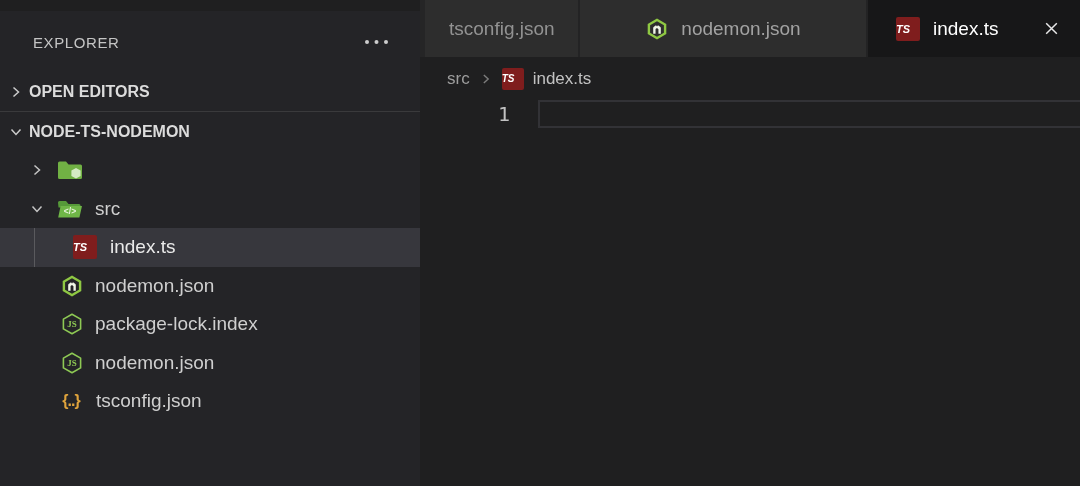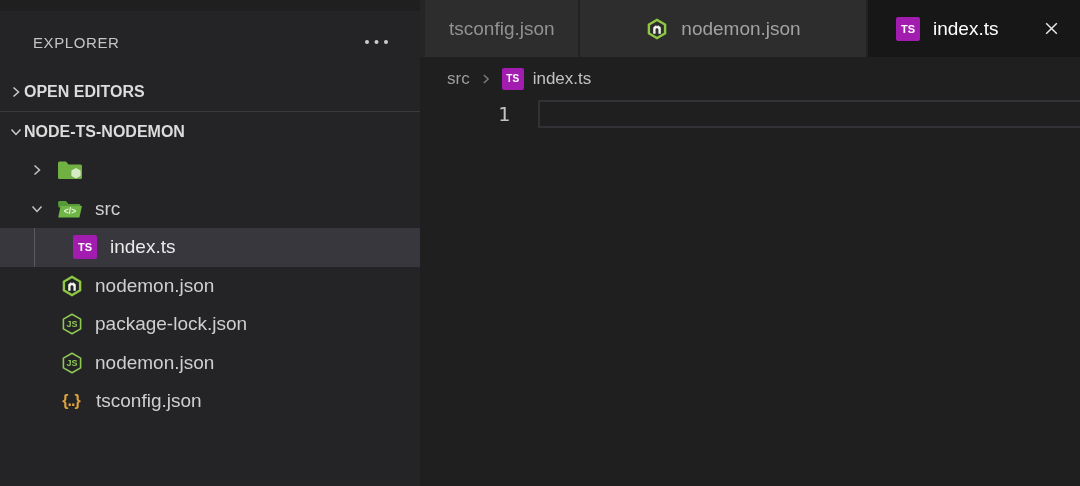--- a/index.html
+++ b/index.html
@@ -6,54 +6,54 @@
   html,body { width:1080px; height:486px; background:#1f1f20; }
   .app { position:relative; width:1080px; height:486px; overflow:hidden;
          font-family:"Liberation Sans",sans-serif; background:#1f1f20; }
 
   
   .sidebar { position:absolute; left:0; top:11px; width:420px; height:486px; background:#242427; }
   .side-header { height:62px; display:flex; align-items:center; padding:0 30px 0 33px; }
   .side-title { flex:1; font-size:15px; color:#c5c5c5; letter-spacing:.6px; }
   .more { display:flex; align-items:center; cursor:pointer; }
 
-  .section-row { height:38px; display:flex; align-items:center; padding-left:8px;
+  .section-row { height:38px; display:flex; align-items:center; gap:5px; padding-left:8px;
                  font-size:16px; font-weight:bold; color:#dcdcdc; cursor:pointer; }
   .section-row.root { height:39px; }
   .divider { height:1px; background:#3a3a3c; }
 
   .tree-row { height:38.5px; display:flex; align-items:center; position:relative;
               font-size:19px; color:#cfcfcf; cursor:pointer; }
   .tree-row .chev { margin-left:29px; margin-right:12px; flex:0 0 auto; }
   .tree-row .f-icon { flex:0 0 auto; margin-right:12px; }
   .row-file { padding-left:60px; }
-  .row-file .f-icon { margin-right:11px; }
+  .row-file .f-icon { margin-right:11px;font-family:Liberation Serif, serif; }
   .row-child { padding-left:73px; }
   .row-child .f-icon { margin-right:13px; }
   .tree-row.selected { background:#37373d; color:#eaeaea; }
   .indent-guide { position:absolute; left:34px; top:0; bottom:0; width:1px; background:#5a5a5e; }
 
   .braces-icon { font-size:16px; font-weight:bold; color:#dfa33c; letter-spacing:-1px;
                  width:34px; text-align:center; }
 
   
   .editor-group { position:absolute; left:420px; top:0; right:0; bottom:0; background:#1f1f20; }
   .tabstrip { height:57px; background:#252526; display:flex; padding-left:5px; }
   .tab { display:flex; align-items:center; height:100%; font-size:19px; cursor:pointer; }
   .tab.inactive { background:#2d2d2d; border-right:2px solid #232324; }
   .tab-tsconfig { width:155px; color:#929292; gap:9px; overflow:hidden; }
   .clip-wrap { width:15px; overflow:hidden; flex:0 0 auto; }
   .clip-wrap .braces-icon { display:inline-block; width:34px; margin-left:-19px; text-align:left; }
   .tab-nodemon { width:288px; color:#a2a2a2; gap:12px; justify-content:center; }
   .tab-active { flex:1; background:#171718; color:#ffffff; gap:13px; padding:0 20px 0 28px; }
   .tab-active .close { margin-left:auto; display:flex; align-items:center; cursor:pointer; }
 
-  .ts-badge { width:24px; height:24px; background:#a21caf; border-radius:2px; color:#fff;
-              display:flex; align-items:center; justify-content:center;
-              font-size:11px; font-weight:bold; flex:0 0 auto; }
+  .ts-badge { width:24px; height:24px; background:#7f1d1d; border-radius:2px; color:#fff;
+              display:flex; align-items:center; justify-content:flex-start;
+              font-size:11px; font-weight:bold; flex:0 0 auto;font-style:italic; }
   .ts-badge.small { width:22px; height:22px; font-size:10px; }
 
   .breadcrumb { height:43px; display:flex; align-items:center; gap:9px; padding-left:27px;
                 font-size:17px; background:#1f1f20; }
   .bc-folder { color:#9d9d9d; cursor:pointer; }
   .bc-file { color:#c2c2c2; cursor:pointer; }
 
   .code-row { display:flex; height:28px; }
   .gutter { width:118px; text-align:right; padding-right:28px; flex:0 0 auto;
             font-family:"DejaVu Sans Mono",monospace; font-size:20px; color:#c2c2c2;
@@ -149,21 +149,21 @@
       <span>nodemon.json</span>
     </div>
 
     <div class="tree-row row-file">
       <span class="f-icon">
         <svg width="24" height="24" viewBox="0 0 24 24">
           <polygon points="12,2.2 20.6,7.1 20.6,16.9 12,21.8 3.4,16.9 3.4,7.1" fill="none" stroke="#8ec954" stroke-width="1.6" stroke-linejoin="round"></polygon>
           <text x="12" y="15.3" font-size="9" font-weight="bold" fill="#8ec954" text-anchor="middle">JS</text>
         </svg>
       </span>
-      <span>package-lock.json</span>
+      <span>package-lock.index</span>
     </div>
 
     <div class="tree-row row-file">
       <span class="f-icon">
         <svg width="24" height="24" viewBox="0 0 24 24">
           <polygon points="12,2.2 20.6,7.1 20.6,16.9 12,21.8 3.4,16.9 3.4,7.1" fill="none" stroke="#8ec954" stroke-width="1.6" stroke-linejoin="round"></polygon>
           <text x="12" y="15.3" font-size="9" font-weight="bold" fill="#8ec954" text-anchor="middle">JS</text>
         </svg>
       </span>
       <span>nodemon.json</span>

